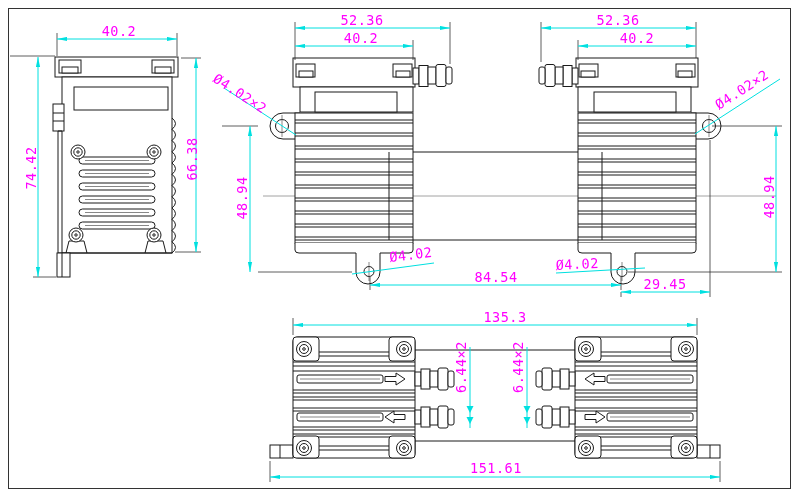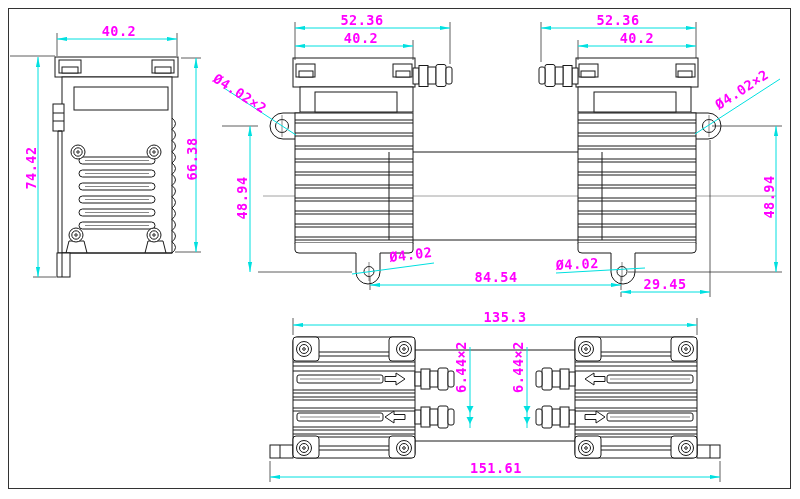--- a/index.html
+++ b/index.html
@@ -3,21 +3,21 @@
 <meta charset="utf-8">
 <style>
   :root{
     --dim-line:#00e0e0;
     --dim-text:#ff00ff;
     --ink:#1b1b1b;
     --ext:#2a2a2a;
     --bg:#ffffff;
   }
   html,body{margin:0;padding:0;background:var(--bg);}
-  .page{position:relative;width:800px;height:499px;background:var(--bg);overflow:hidden;font-weight:bold;}
+  .page{position:relative;width:800px;height:499px;background:var(--bg);overflow:hidden;}
   svg{display:block;}
   .ink{stroke:var(--ink);stroke-width:1;fill:none;}
   .inkw{stroke:var(--ink);stroke-width:1;fill:#fff;}
   .thin{stroke:#555;stroke-width:0.7;fill:none;}
   .cl{stroke:#8a8a8a;stroke-width:0.8;fill:none;}
   .ext{stroke:var(--ext);stroke-width:0.75;fill:none;}
   .dim{stroke:var(--dim-line);stroke-width:1;fill:none;}
   .dimf{fill:var(--dim-line);stroke:none;}
   .dimtxt{
     fill:var(--dim-text);

